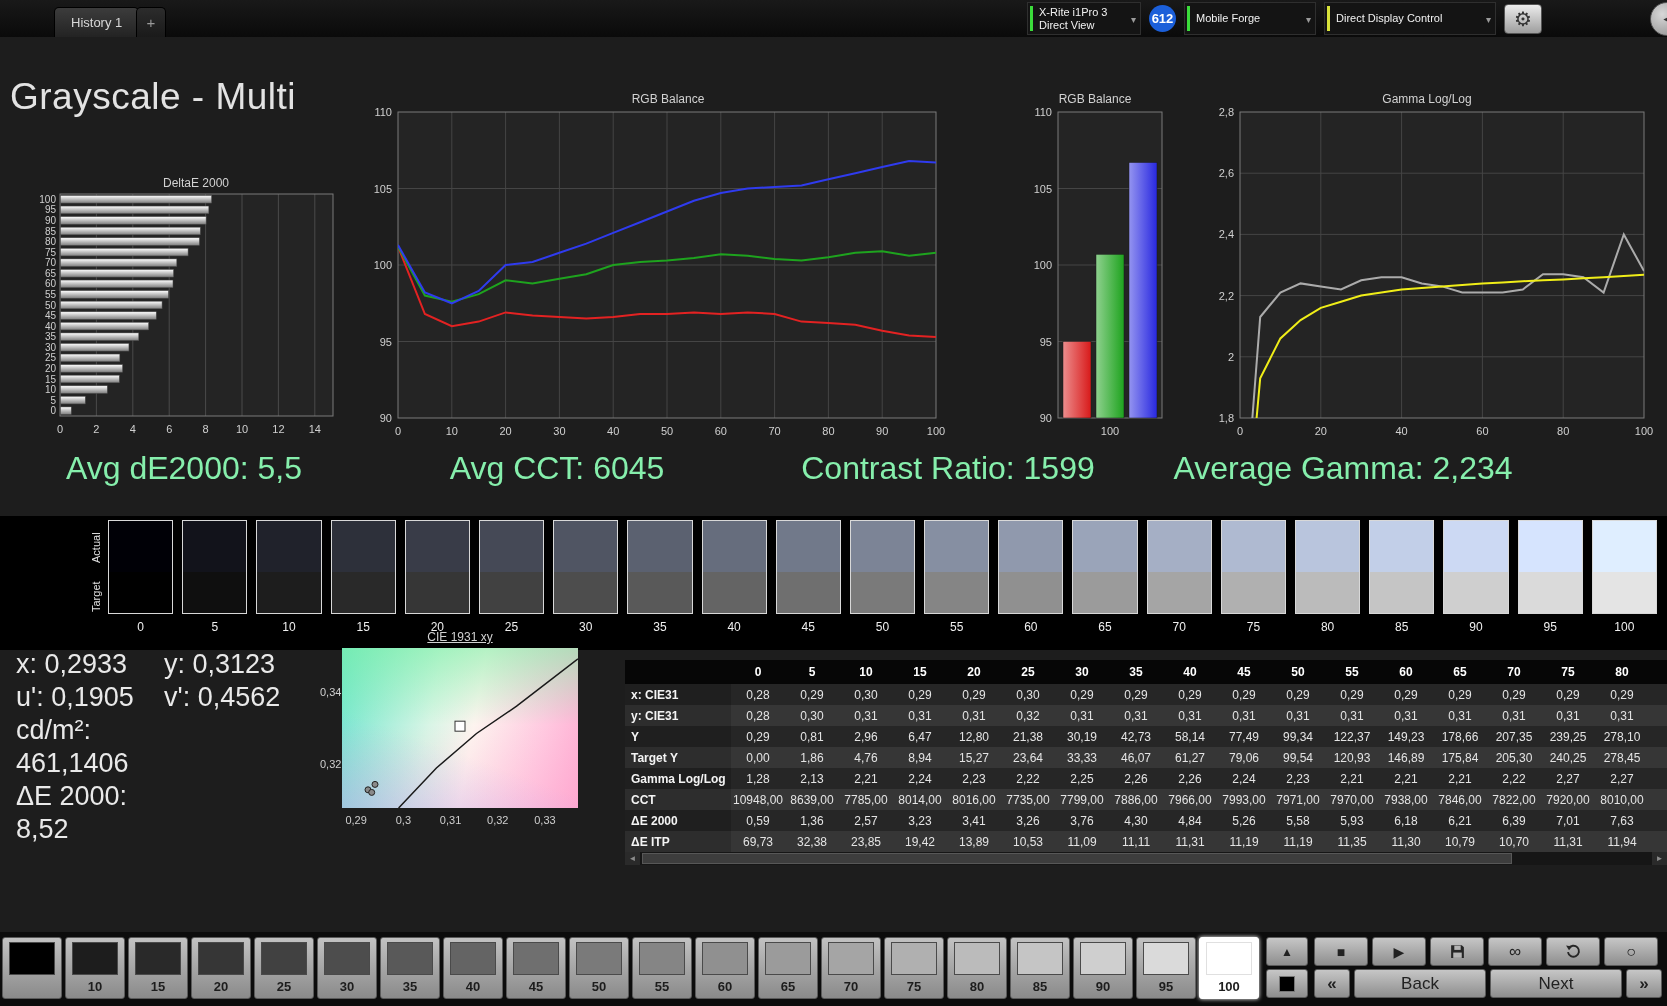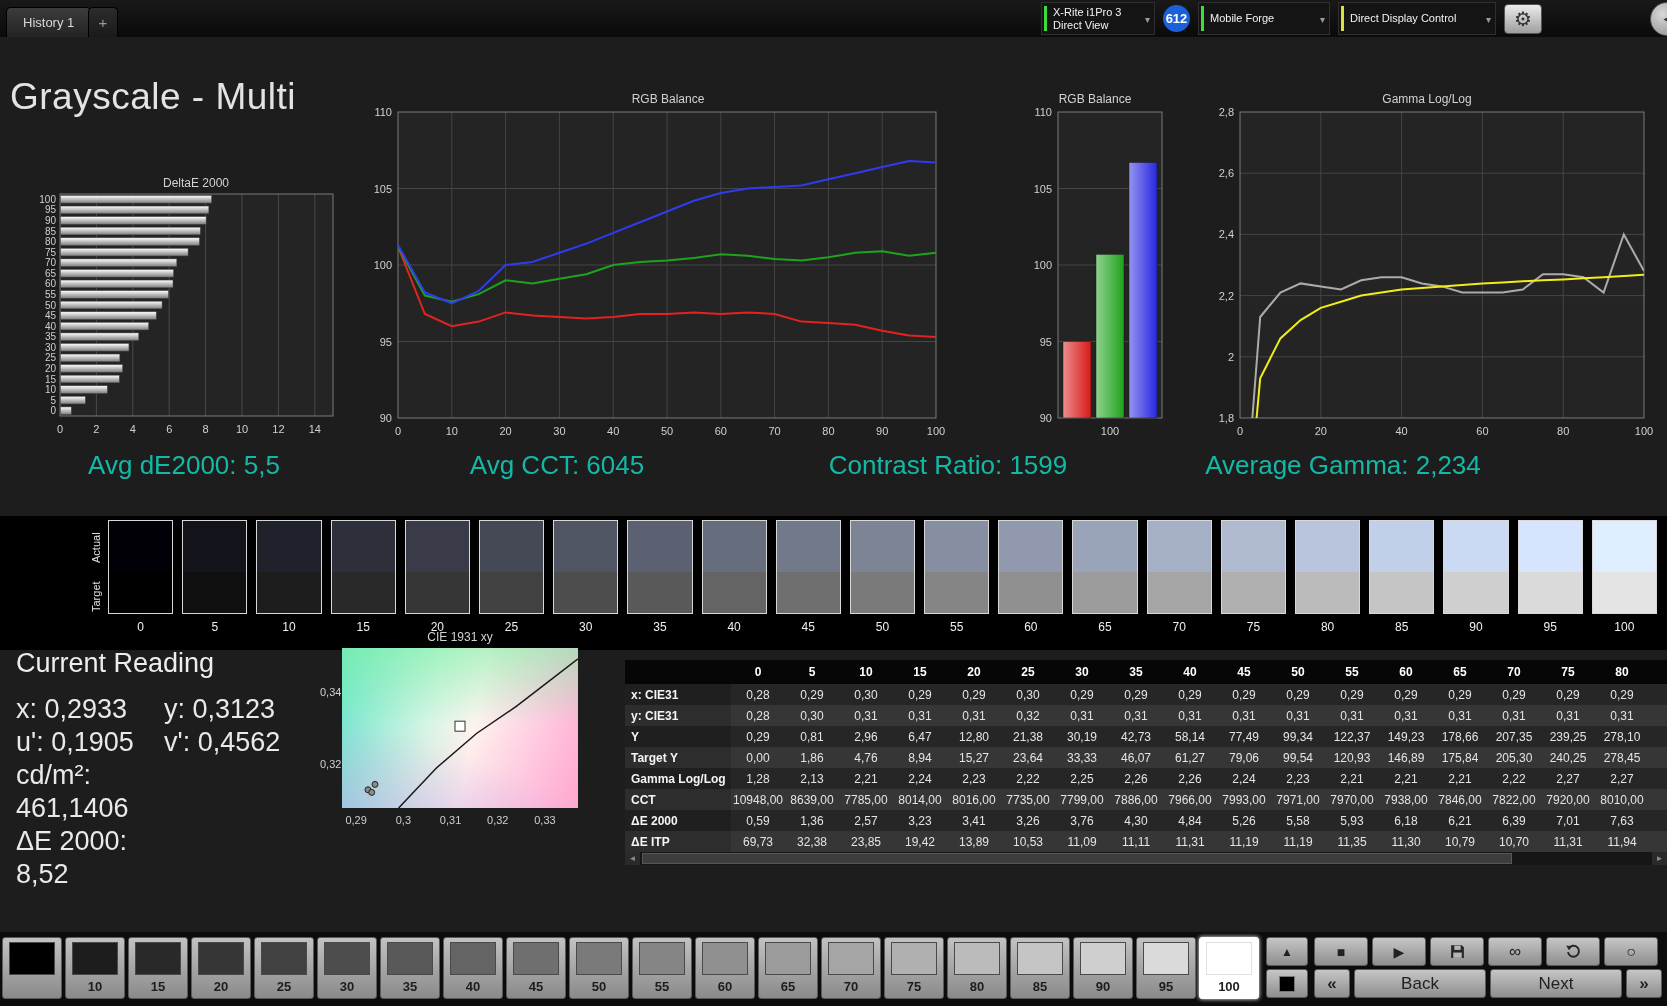--- a/index.html
+++ b/index.html
@@ -4,41 +4,41 @@
 <style>
   *{margin:0;padding:0;box-sizing:border-box;}
   html,body{background:#000;}
   .app{position:relative;width:1667px;height:1006px;background:#1d1d1d;overflow:hidden;
        font-family:"Liberation Sans",sans-serif;color:#e8e8e8;}
 
   
   .topbar{position:absolute;top:0;left:0;right:0;height:37px;background:linear-gradient(#191919,#0a0a0a);}
   .tab{position:absolute;bottom:0;height:30px;background:linear-gradient(#3c3c3c,#232323);
        border:1px solid #000;border-bottom:none;border-radius:5px 5px 0 0;color:#d8d8d8;
-       font-size:13px;display:flex;align-items:center;padding:0 16px;cursor:default;}
+       font-size:13px;display:flex;align-items:center;padding:0 16px;cursor:default;margin-left:48px;}
   .tab.add{width:30px;padding:0;justify-content:center;color:#9a9a9a;font-size:15px;
        background:linear-gradient(#2c2c2c,#1a1a1a);}
   .topbar-right{position:absolute;right:0;top:2px;height:33px;display:flex;align-items:center;gap:8px;}
   .widget{height:33px;background:#141414;border:1px solid #2f2f2f;display:flex;flex-direction:column;
        justify-content:center;position:relative;padding:0 18px 0 11px;}
   .statusbar{position:absolute;left:2px;top:3px;bottom:3px;width:3px;}
   .chev{position:absolute;right:4px;top:50%;transform:translateY(-50%);color:#9a9a9a;font-size:10px;}
   .wlabel{font-size:11px;color:#f2f2f2;line-height:13px;white-space:nowrap;}
   .badge{width:27px;height:27px;border-radius:50%;color:#fff;font-size:13px;font-weight:bold;
        display:flex;align-items:center;justify-content:center;}
   .gearbtn{width:38px;height:30px;border-radius:4px;background:linear-gradient(#ececec,#9e9e9e);
        border:1px solid #555;color:#333;font-size:20px;display:flex;align-items:center;justify-content:center;}
   .spacer{width:92px;}
   .edgecircle{width:34px;height:34px;border-radius:50%;background:radial-gradient(circle at 35% 35%,#d8d8d8,#8a8a8a);
        border:1px solid #555;color:#333;display:flex;align-items:center;justify-content:center;
        font-size:12px;margin-right:-17px;}
 
   
   .pagetitle{position:absolute;left:10px;top:76px;font-size:37px;font-weight:400;color:#e3e3e3;letter-spacing:.5px;}
-  .stat{position:absolute;top:450px;transform:translateX(-50%);font-size:26px;color:#14b8a6;white-space:nowrap;}
+  .stat{position:absolute;top:450px;transform:translateX(-50%);font-size:32px;color:#86efac;white-space:nowrap;}
 
   
   .chart{position:absolute;}
   .ctitle{font-size:12px;color:#d2d2d2;text-align:center;height:16px;}
   svg text{font-family:"Liberation Sans",sans-serif;}
 
   
   .strip{position:absolute;left:0;right:0;top:516px;height:134px;background:#000;}
   .rotlbl{position:absolute;left:90px;font-size:11px;color:#e2e2e2;writing-mode:vertical-rl;
        transform:rotate(180deg);text-align:center;}
@@ -51,21 +51,21 @@
   .swl{text-align:center;margin-top:6px;font-size:12px;color:#f0f0f0;}
 
   
   .current-reading{position:absolute;left:16px;top:648px;}
   .current-reading h2{font-size:27px;font-weight:400;color:#ededed;margin-bottom:14px;}
   .cr-row{font-size:27px;color:#e9e9e9;line-height:33px;display:flex;}
   .cr-row span:first-child{width:148px;}
 
   
   .cie{position:absolute;left:320px;top:630px;width:292px;height:235px;}
-  .cie .ctitle{margin-left:22px;width:236px;}
+  .cie .ctitle{margin-left:22px;width:236px;text-decoration:underline;}
   .cie-plot{position:absolute;left:22px;top:18px;width:236px;height:160px;
      background:
        linear-gradient(200deg, rgba(255,255,255,0) 60%, rgba(150,160,255,0.30)),
        linear-gradient(rgba(120,240,160,0.55), rgba(255,255,255,0) 48%, rgba(255,150,200,0.22)),
        linear-gradient(100deg,#6fe6cc,#d8f5e6 38%,#fdf4ef 55%,#ffc9e0 82%,#ffadd2);}
   .cie-ylab{position:absolute;left:0;width:18px;text-align:right;font-size:11px;color:#cfcfcf;}
   .cie-xlab{position:absolute;top:184px;transform:translateX(-50%);font-size:11px;color:#cfcfcf;}
 
   
   .datatable{position:absolute;left:625px;top:660px;width:1042px;overflow:hidden;}
@@ -125,21 +125,21 @@
         <span class="wlabel">X-Rite i1Pro 3</span>
         <span class="wlabel">Direct View</span>
         <span class="chev">▾</span>
       </div>
       <div class="badge" id="meter-badge" style="background: rgb(27, 95, 217);">612</div>
       <div class="widget" style="width:132px">
         <span class="statusbar" id="source-status" style="background: rgb(59, 220, 59);"></span>
         <span class="wlabel">Mobile Forge</span>
         <span class="chev">▾</span>
       </div>
-      <div class="widget" style="width:158px">
+      <div class="widget" style="width:172px">
         <span class="statusbar" id="workflow-status" style="background: rgb(216, 226, 58);"></span>
         <span class="wlabel">Direct Display Control</span>
         <span class="chev">▾</span>
       </div>
       <button class="gearbtn">
         <span>⚙</span>
       </button>
       <div class="spacer"></div>
       <div class="edgecircle">
         <span>◄</span>
@@ -479,21 +479,20 @@
           <div class="swbox">
             <div class="swa" style="background: rgb(223, 238, 255);"></div>
             <div class="swt" style="background: rgb(228, 228, 228);"></div>
           </div>
           <div class="swl">100</div>
         </div>
       </div>
   </section>
 
   <section class="current-reading">
-    <h2>Current Reading</h2>
     <div class="cr-row">
         <span>x: 0,2933</span>
         <span>y: 0,3123</span>
       </div>
     <div class="cr-row">
         <span>u': 0,1905</span>
         <span>v': 0,4562</span>
       </div>
     <div class="cr-row">
         <span>cd/m²: 461,1406</span>

